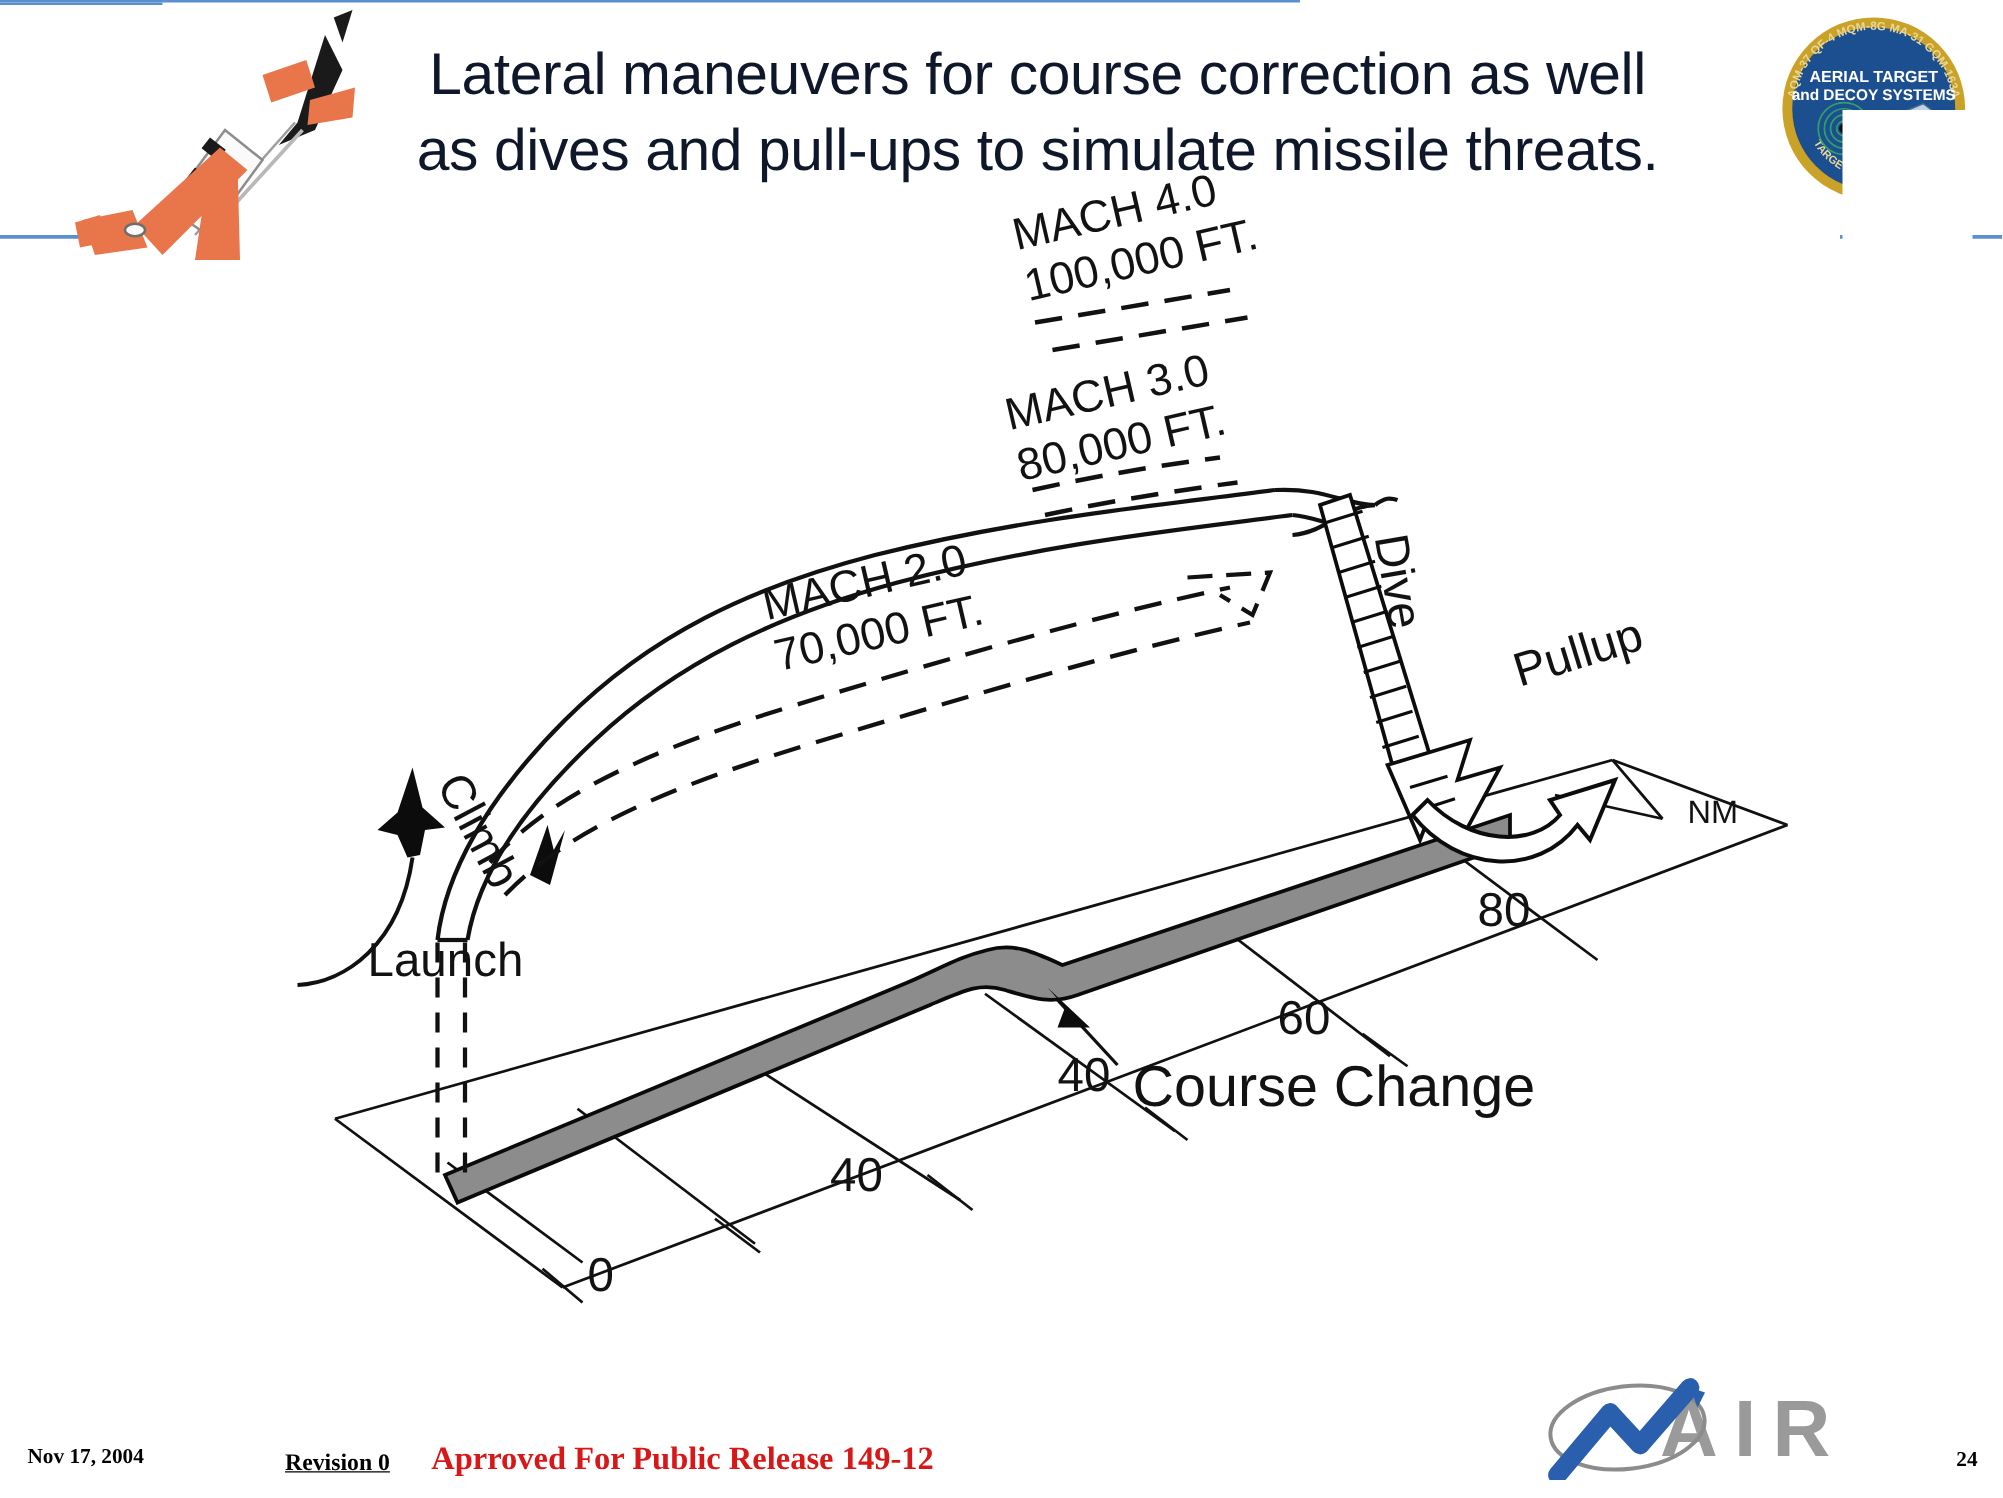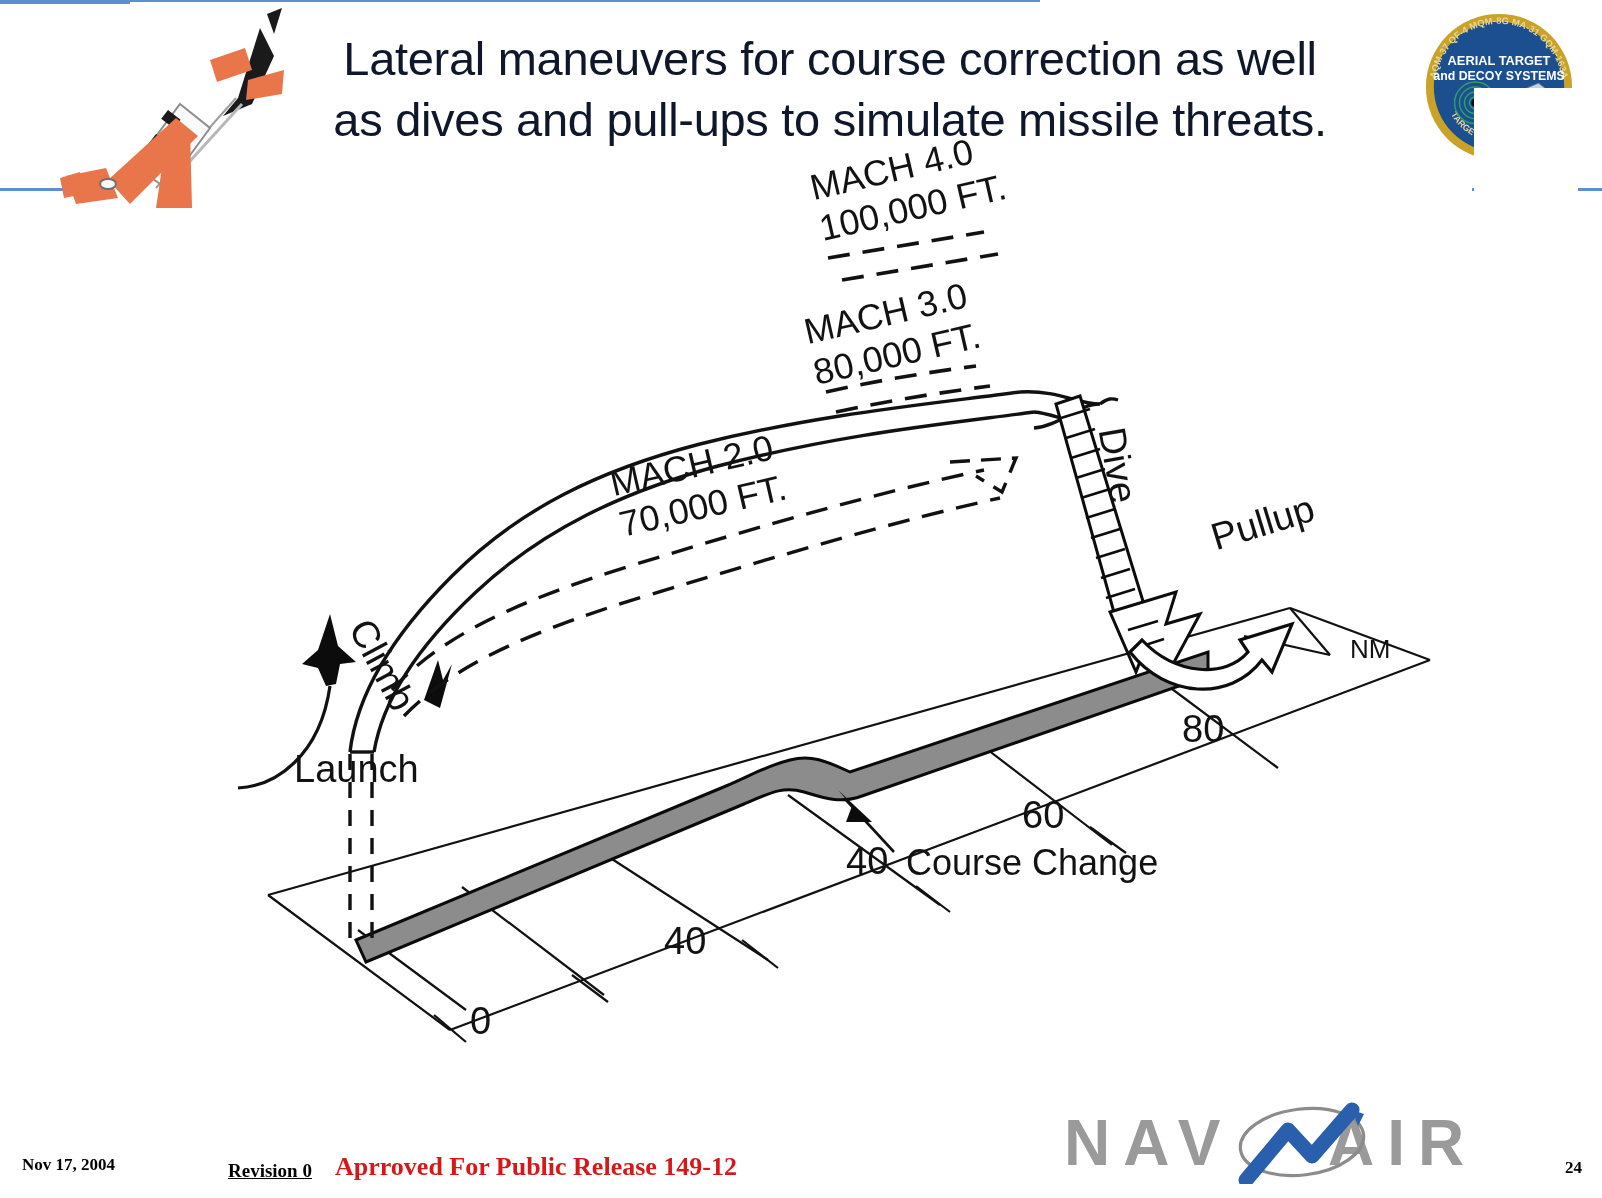--- a/index.html
+++ b/index.html
@@ -42,21 +42,21 @@
   #rule-footer-right { right: 0px; top: 1152px; width: 130px; height: 2px; background:#5B8FD0;}
 
   
   .footer-txt {
     position: absolute;
     font-family: "Liberation Serif", serif;
     color: #000;
   }
   #footer-date     { left: 22px;  top: 1155px; font-size: 17px; font-weight: 700;}
   #footer-revision { left: 228px; top: 1160px; font-size: 19px; font-weight: 700; text-decoration: underline;}
-  #footer-release  { left: 335px; top: 1152px; font-size: 26px; color: #D81818; font-weight: 700;}
+  #footer-release  { left: 345px; top: 1152px; font-size: 26px; color: #D81818; font-weight: 700;}
   #page-number     { right: 20px; top: 1158px; font-size: 17px; font-weight: 700;}
 
   
   #navair {
     position: absolute;
     left: 1060px;
     top: 1098px;
     width: 420px;
     height: 86px;
   }
@@ -301,40 +301,39 @@
   </div>
 
   <div class="diag-label rot" style="left:378px; top:612px; font-size:38px; transform:rotate(62deg);">Climb</div>
 
   <div class="diag-label" style="left:294px; top:748px; font-size:38px;">Launch</div>
 
   <div class="diag-label rot" style="left:1132px; top:424px; font-size:38px; transform:rotate(80deg);">Dive</div>
 
   <div class="diag-label rot" style="left:1206px; top:518px; font-size:38px; transform:rotate(-17deg);">Pullup</div>
 
-  <div class="diag-label" style="left:906px; top:842px; font-size:36px;">Course Change</div>
+  <div class="diag-label" style="left:906px; top:842px; font-size:46px;">Course Change</div>
 
   <div class="diag-label" style="left:1350px; top:634px; font-size:26px;">NM</div>
 
   <div class="diag-label" style="left:470px;  top:1000px; font-size:38px;">0</div>
   <div class="diag-label" style="left:664px;  top:920px;  font-size:38px;">40</div>
   <div class="diag-label" style="left:846px;  top:840px;  font-size:38px;">40</div>
   <div class="diag-label" style="left:1022px; top:778px;  font-size:38px;margin-top:16px;">60</div>
   <div class="diag-label" style="left:1182px; top:708px;  font-size:38px;text-align:right;">80</div>
 
   <div id="rule-footer-left"></div>
   <div id="rule-footer-right"></div>
 
   <div class="footer-txt" id="footer-date">Nov 17, 2004</div>
   <div class="footer-txt" id="footer-revision">Revision  0</div>
   <div class="footer-txt" id="footer-release">Aprroved For Public Release 149-12</div>
   <div class="footer-txt" id="page-number">24</div>
 
   <div id="navair">
-    <div class="wm" id="navair-left">NAV</div>
     <div class="wm" id="navair-right">AIR</div>
     <svg style="position:absolute; left:166px; top:2px;" width="160" height="84" viewBox="0 0 160 84">
       <ellipse cx="76" cy="42" rx="62" ry="33" fill="none" stroke="#8C8C8C" stroke-width="3.2" transform="rotate(-7 76 42)"></ellipse>
       <path d="M20 80 L62 30 L86 56 L126 10" fill="none" stroke="#2A5FAE" stroke-width="15" stroke-linecap="round" stroke-linejoin="round"></path>
       <path d="M126 10 L138 14 L132 26 Z" fill="#2A5FAE"></path>
     </svg>
   </div>
 
 </div>
 

